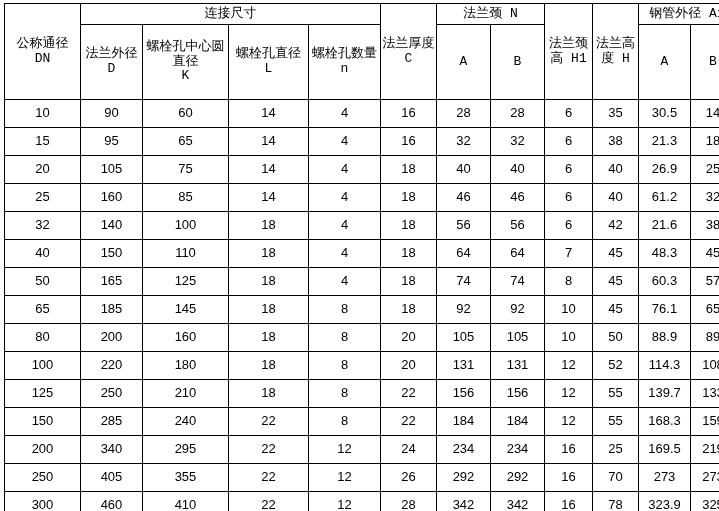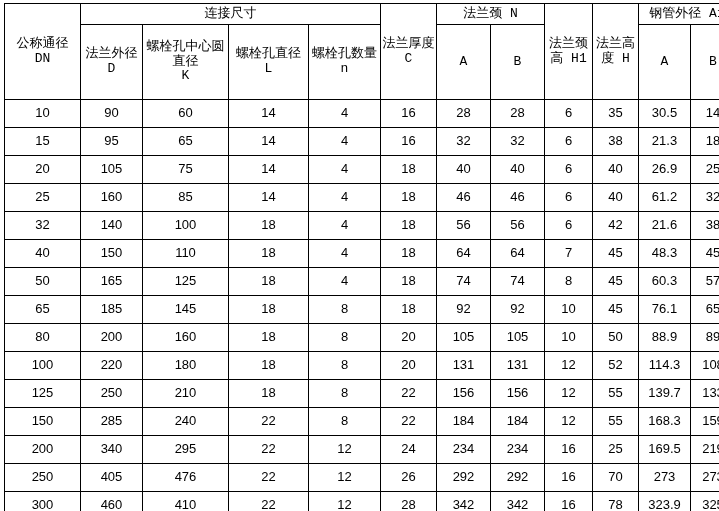--- a/index.html
+++ b/index.html
@@ -313,21 +313,21 @@
           <td>234</td>
           <td>234</td>
           <td>16</td>
           <td>25</td>
           <td>169.5</td>
           <td>219</td>
         </tr>
         <tr>
           <td>250</td>
           <td>405</td>
-          <td>476</td>
+          <td>355</td>
           <td>22</td>
           <td>12</td>
           <td>26</td>
           <td>292</td>
           <td>292</td>
           <td>16</td>
           <td>70</td>
           <td>273</td>
           <td>273</td>
         </tr>

